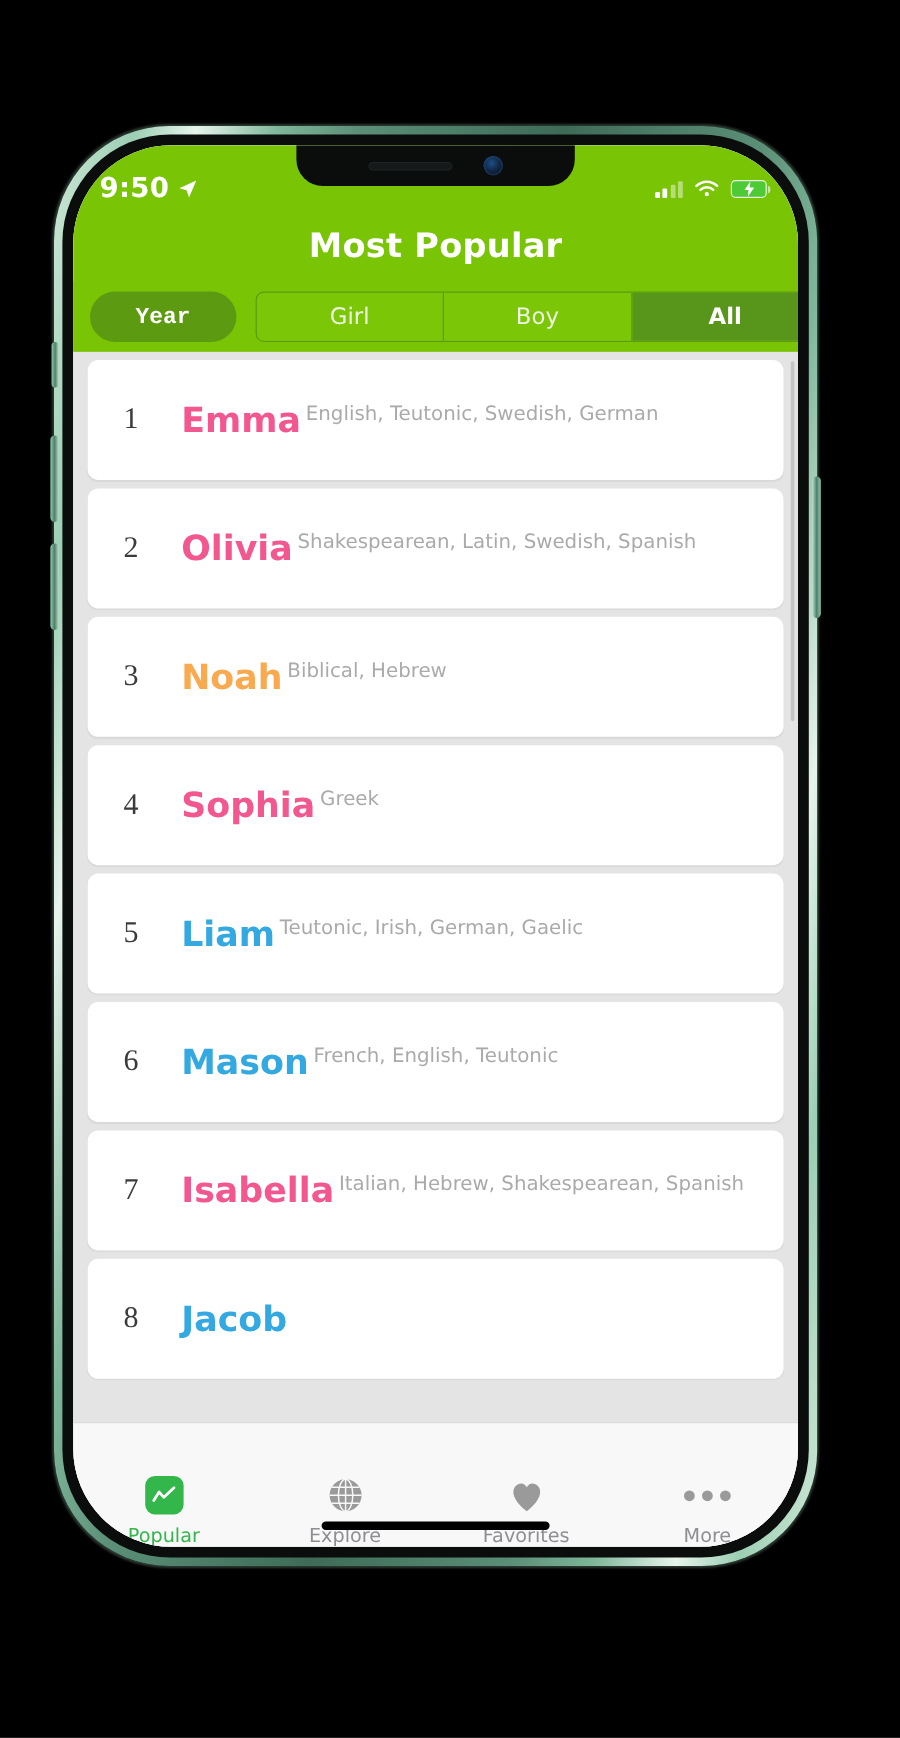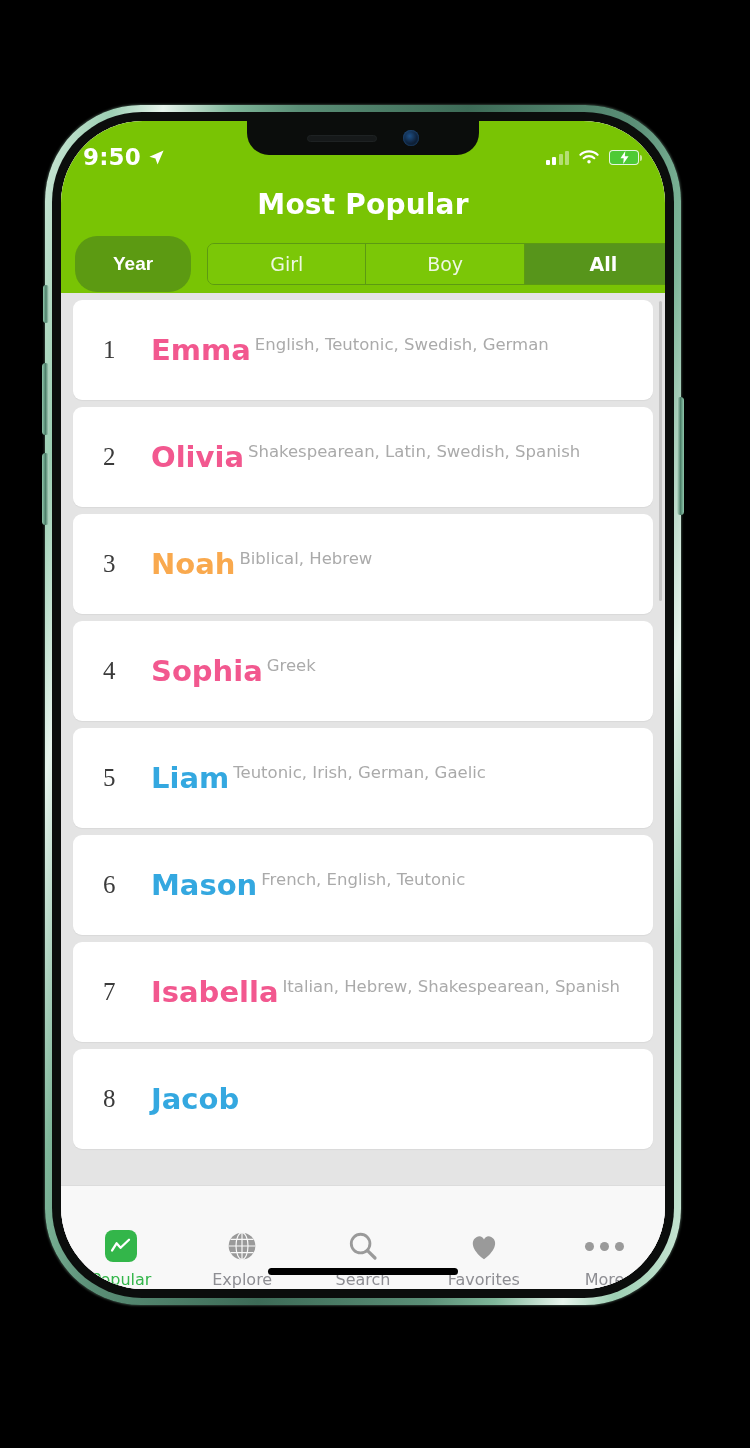--- a/index.html
+++ b/index.html
@@ -143,25 +143,25 @@
     align-items: center;
     padding-left: 14px;
     gap: 16px;
     background: #79c404;
   }
   #year-button {
     background: #5c9a12;
     color: #ffffff;
     border: none;
     border-radius: 22px;
-    height: 56px;
+    height: 42px;
     padding: 0 38px;
     font-size: 19px;
     font-weight: bold;
-    font-family: Liberation Sans, sans-serif;
+    font-family: Liberation Mono, monospace;
     cursor: pointer;
   }
   #segmented {
     display: flex;
     height: 42px;
     border: 1.5px solid #5c9a12;
     border-radius: 7px;
     overflow: hidden;
     flex: 1;
     margin-right: -18px;
@@ -409,29 +409,20 @@
                   <line x1="2" y1="12" x2="22" y2="12"></line>
                   <line x1="3.4" y1="7" x2="20.6" y2="7"></line>
                   <line x1="3.4" y1="17" x2="20.6" y2="17"></line>
                   <line x1="12" y1="2" x2="12" y2="22"></line>
                 </g>
               </svg>
             </div>
             <span class="tab-label">Explore</span>
           </div>
 
-          <div class="tab">
-            <div class="tab-icon">
-              <svg width="32" height="32" viewBox="0 0 24 24">
-                <circle cx="10.2" cy="10.2" r="7" stroke="#9a9a9a" stroke-width="2.1" fill="none"></circle>
-                <line x1="15.4" y1="15.4" x2="21" y2="21" stroke="#9a9a9a" stroke-width="2.4" stroke-linecap="round"></line>
-              </svg>
-            </div>
-            <span class="tab-label">Search</span>
-          </div>
 
           <div class="tab">
             <div class="tab-icon">
               <svg width="32" height="30" viewBox="0 0 24 22">
                 <path d="M12 21 C2 13.5 2 6.5 6.6 4.2 C9.3 2.9 11.2 4.6 12 6.1 C12.8 4.6 14.7 2.9 17.4 4.2 C22 6.5 22 13.5 12 21 Z" fill="#9a9a9a"></path>
               </svg>
             </div>
             <span class="tab-label">Favorites</span>
           </div>
 

